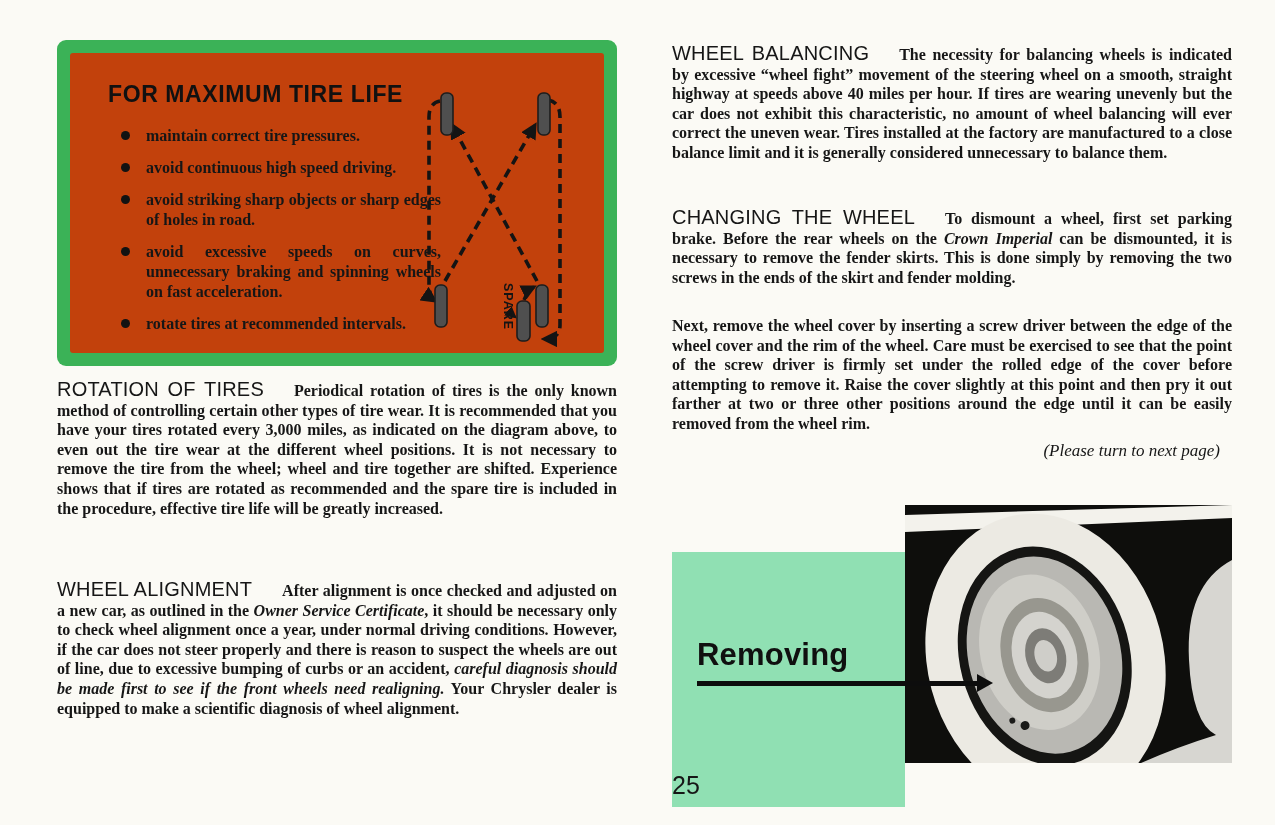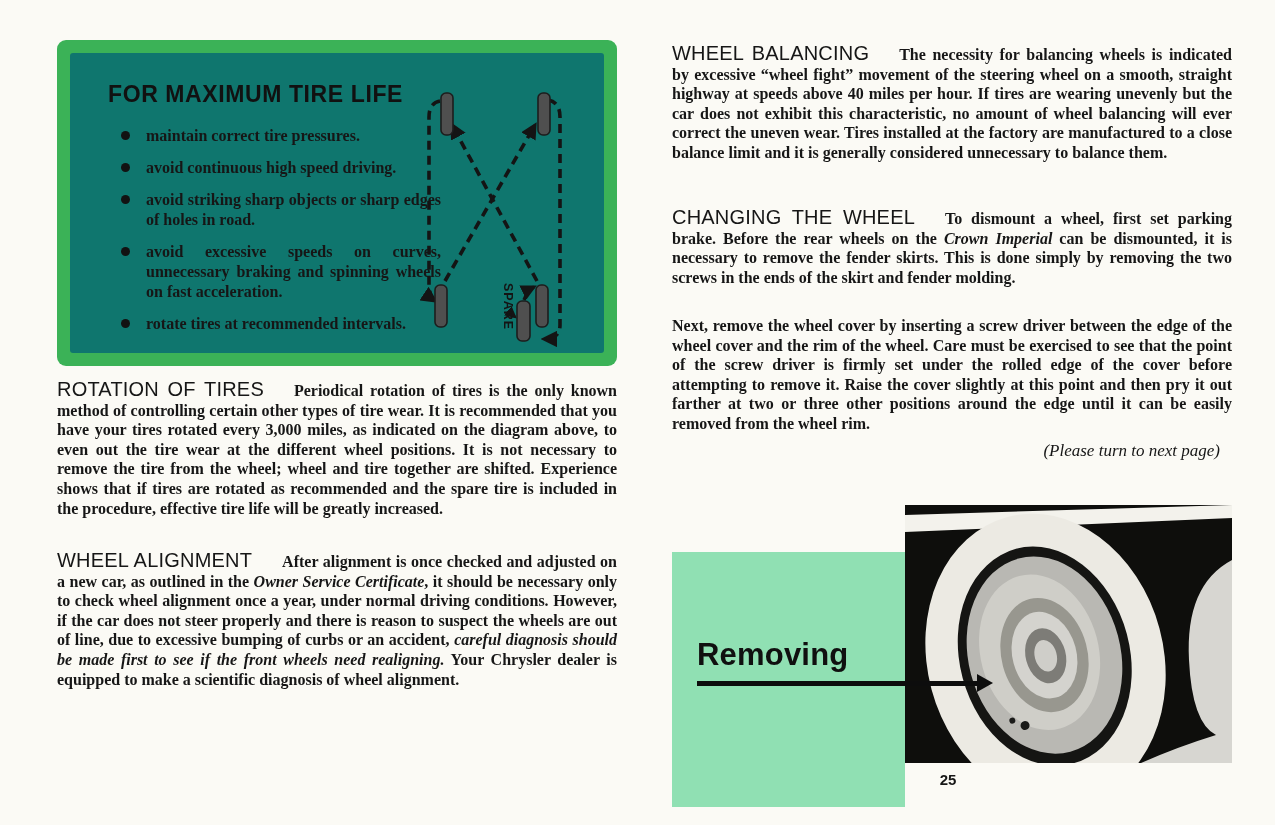--- a/index.html
+++ b/index.html
@@ -8,21 +8,21 @@
     position:relative; width:1275px; height:825px;
     background:#fbfaf5; overflow:hidden;
     font-family:"Liberation Serif", serif; color:#161616;
   }
   
   .tipbox {
     position:absolute; left:57px; top:40px; width:560px; height:326px;
     background:#3bb257; border-radius:9px; padding:13px;
   }
   .tipbox-inner {
-    width:100%; height:100%; background:#0f766e; border-radius:3px;
+    width:100%; height:100%; background:#c2410c; border-radius:3px;
     position:relative; padding:28px 0 0 38px;
   }
   .tip-title {
     margin:0 0 18px 0; font-family:"Liberation Sans", sans-serif;
     font-weight:bold; font-size:23px; letter-spacing:0.6px; color:#111;
   }
   ul.tips { list-style:none; margin:11px; padding:0; width:322px; }
   ul.tips li {
     display:flex; margin-bottom:12px; font-weight:bold;
     font-size:16px; line-height:20px; text-align:justify;
@@ -55,22 +55,22 @@
     font-size:31px; line-height:34px; color:#101010; letter-spacing:0.2px;
   }
   .photo { position:absolute; left:233px; top:0; width:327px; height:258px; }
   .pointer-line { position:absolute; left:25px; top:176px; width:280px; height:5px; background:#0d0d0d; z-index:3; }
   .pointer-arrow {
     position:absolute; left:305px; top:169px; width:0; height:0; z-index:3;
     border-left:16px solid #0d0d0d; border-top:9.5px solid transparent; border-bottom:9.5px solid transparent;
   }
   .page-number {
     position:absolute; left:672px; top:771px; width:560px; margin:0;
-    text-align:center; padding-right:8px;
-    font-family:"Liberation Sans", sans-serif; font-weight:bold; font-size:15px;
+    text-align:left; padding-right:8px;
+    font-family:"Liberation Sans", sans-serif; font-weight:normal; font-size:25px;
   }
 </style>
 </head>
 <body>
 
 <div class="page">
 
   <div class="tipbox">
     <div class="tipbox-inner">
       <h2 class="tip-title">FOR MAXIMUM TIRE LIFE</h2>
@@ -123,21 +123,21 @@
         <rect x="97" y="214" width="13" height="40" rx="5" fill="#4f4f4f" stroke="#1d1d1d" stroke-width="1.6"></rect>
         <text x="84" y="196" transform="rotate(90 84 196)" font-family="Liberation Sans, sans-serif" font-weight="bold" font-size="12.5" letter-spacing="1" fill="#141414">SPARE</text>
       </svg>
     </div>
   </div>
 
   <p class="para" style="left:57px; top:380px;">
     <span class="phead">ROTATION OF TIRES</span><span>Periodical rotation of tires is the only known method of controlling certain other types of tire wear. It is recommended that you have your tires rotated every 3,000 miles, as indicated on the diagram above, to even out the tire wear at the different wheel positions. It is not necessary to remove the tire from the wheel; wheel and tire together are shifted. Experience shows that if tires are rotated as recommended and the spare tire is included in the procedure, effective tire life will be greatly increased.</span>
   </p>
 
-  <p class="para" style="left:57px; top:551px;">
+  <p class="para" style="left:57px; top:580px;">
     <span class="phead">WHEEL ALIGNMENT</span><span>After alignment is once checked and adjusted on a new car, as outlined in the </span><i>Owner Service Certificate</i><span>, it should be necessary only to check wheel alignment once a year, under normal driving conditions. However, if the car does not steer properly and there is reason to suspect the wheels are out of line, due to excessive bumping of curbs or an accident, </span><i>careful diagnosis should be made first to see if the front wheels need realigning.</i><span> Your Chrysler dealer is equipped to make a scientific diagnosis of wheel alignment.</span>
   </p>
 
 
   <p class="para" style="left:672px; top:44px;">
     <span class="phead">WHEEL BALANCING</span><span>The necessity for balancing wheels is indicated by excessive “wheel fight” movement of the steering wheel on a smooth, straight highway at speeds above 40 miles per hour. If tires are wearing unevenly but the car does not exhibit this characteristic, no amount of wheel balancing will ever correct the uneven wear. Tires installed at the factory are manufactured to a close balance limit and it is generally considered unnecessary to balance them.</span>
   </p>
 
   <p class="para" style="left:672px; top:208px;">
     <span class="phead">CHANGING THE WHEEL</span><span>To dismount a wheel, first set parking brake. Before the rear wheels on the </span><i>Crown Imperial</i><span> can be dismounted, it is necessary to remove the fender skirts. This is done simply by removing the two screws in the ends of the skirt and fender molding.</span>

